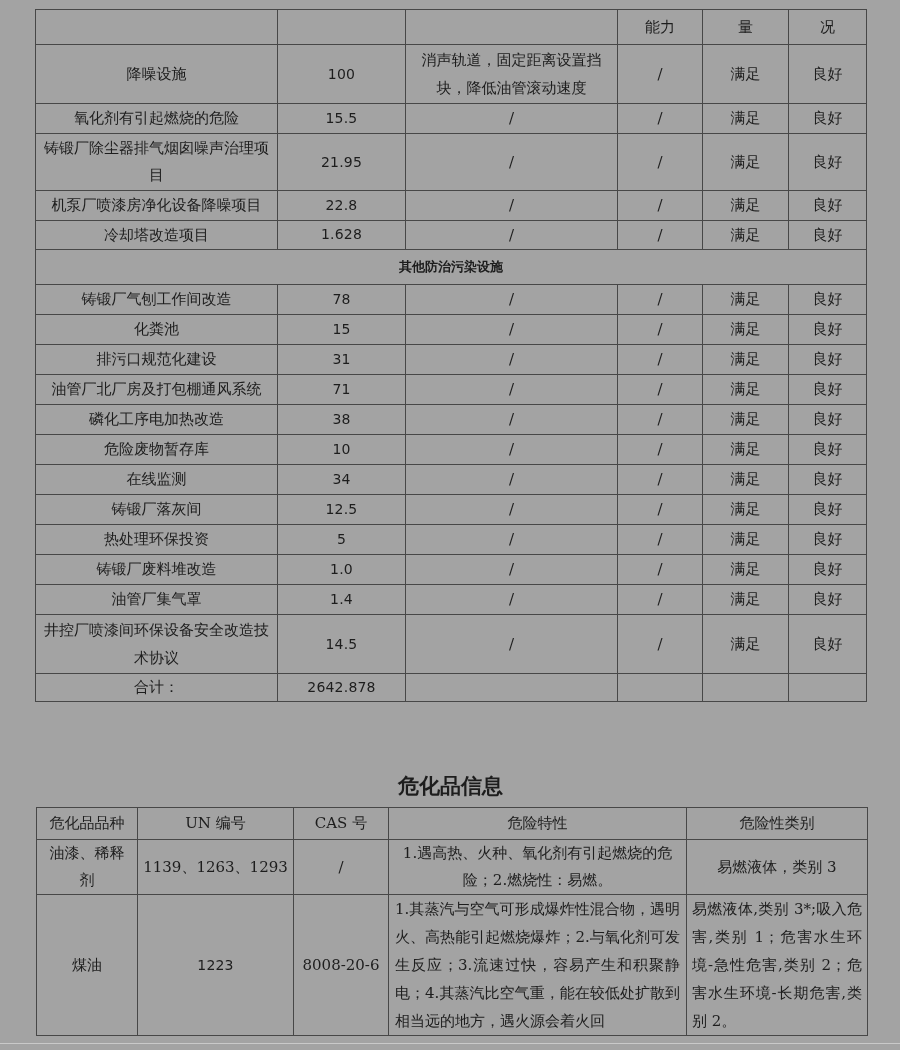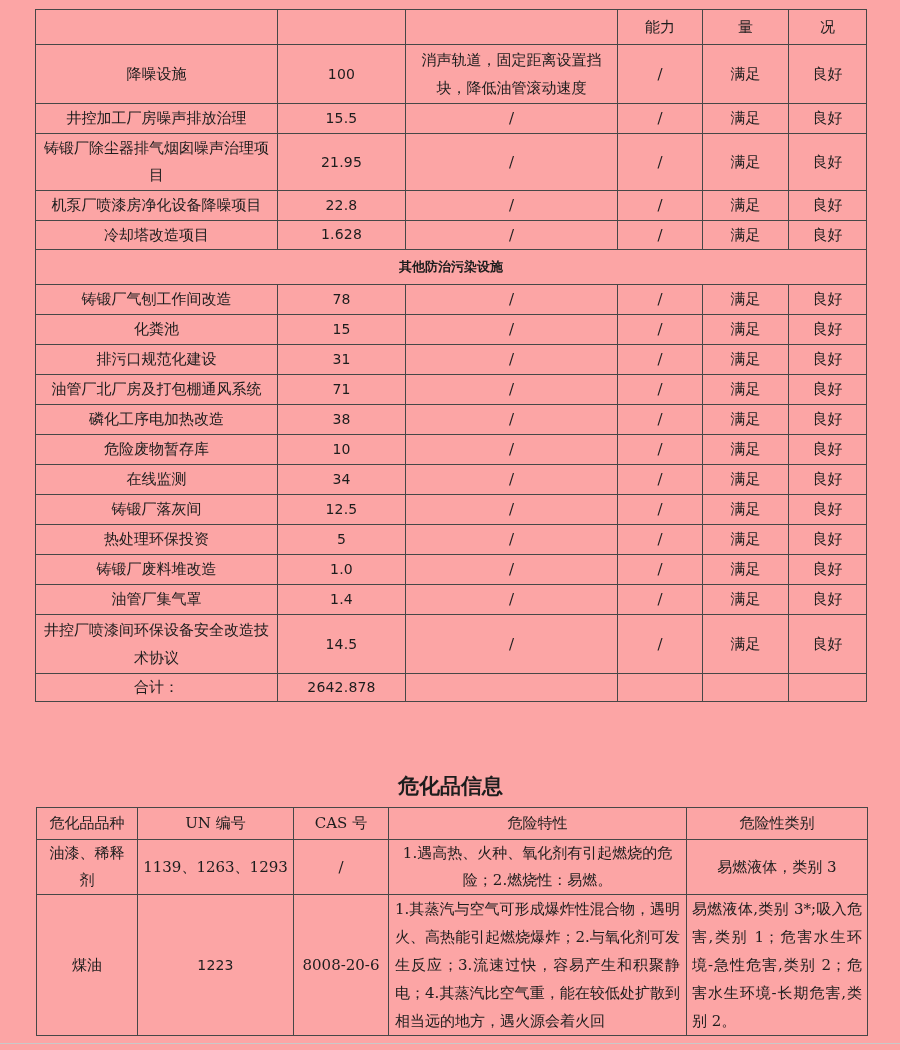--- a/index.html
+++ b/index.html
@@ -1,18 +1,18 @@
 <!DOCTYPE html>
 <html><head>
 <meta charset="utf-8">
 <style>
   * { margin:0; padding:0; box-sizing:border-box; }
   html,body { width:900px; height:1050px; background:#ffffff; }
   body { font-family:"DejaVu Serif","Liberation Serif",serif; color:#1d1d1d; }
-  .page { position:relative; width:900px; height:1050px; background:#fca5a5; overflow:hidden;padding-left:36px; }
+  .page { position:relative; width:900px; height:1050px; background:#a3a3a3; overflow:hidden;padding-left:36px; }
 
   table { border-collapse:collapse; table-layout:fixed; }
   td { border:1px solid #474747; text-align:center; vertical-align:middle;
        font-size:15px; line-height:1.8; overflow:hidden; padding:0 6px; }
 
   
   .t1 { position:absolute; left:35px; top:9px; width:831px; }
   .t1 .c-name   { width:242px; }
   .t1 .c-amount { width:128px; }
   .t1 .c-proc   { width:212px; }
@@ -81,21 +81,21 @@
 
     <tr class="r-tall">
       <td>降噪设施</td>
       <td class="num">100</td>
       <td>消声轨道，固定距离设置挡块，降低油管滚动速度</td>
       <td>/</td>
       <td>满足</td>
       <td>良好</td>
     </tr>
     <tr class="r-std">
-      <td>井控加工厂房噪声排放治理</td>
+      <td>氧化剂有引起燃烧的危险</td>
       <td class="num">15.5</td>
       <td>/</td>
       <td>/</td>
       <td>满足</td>
       <td>良好</td>
     </tr>
     <tr class="r-name2">
       <td>铸锻厂除尘器排气烟囱噪声治理项目</td>
       <td class="num">21.95</td>
       <td>/</td>

